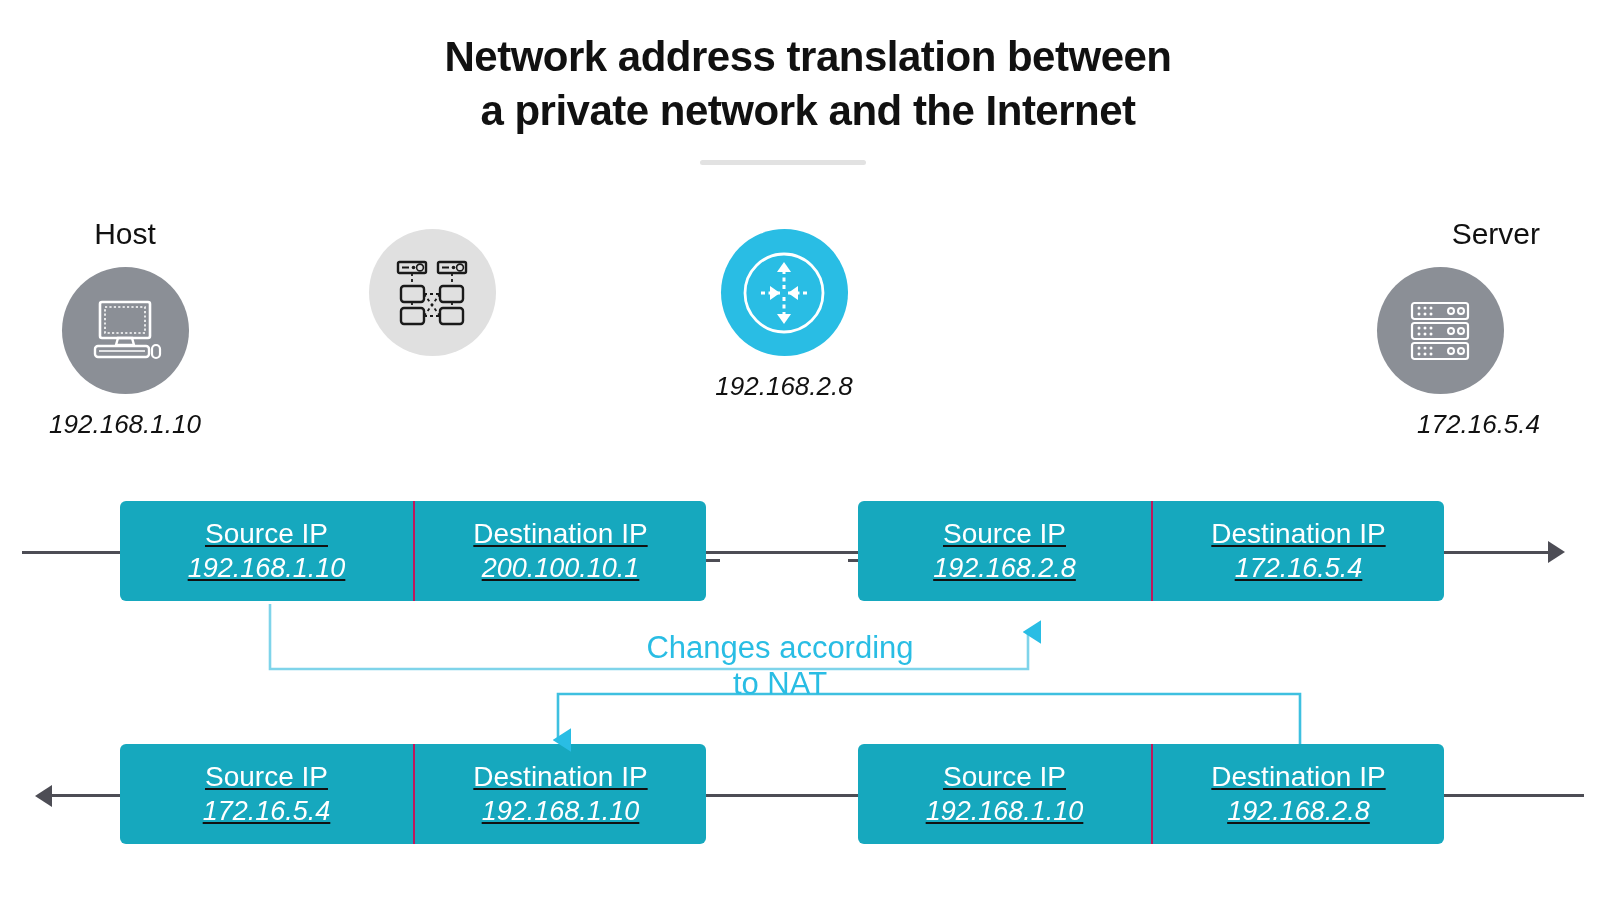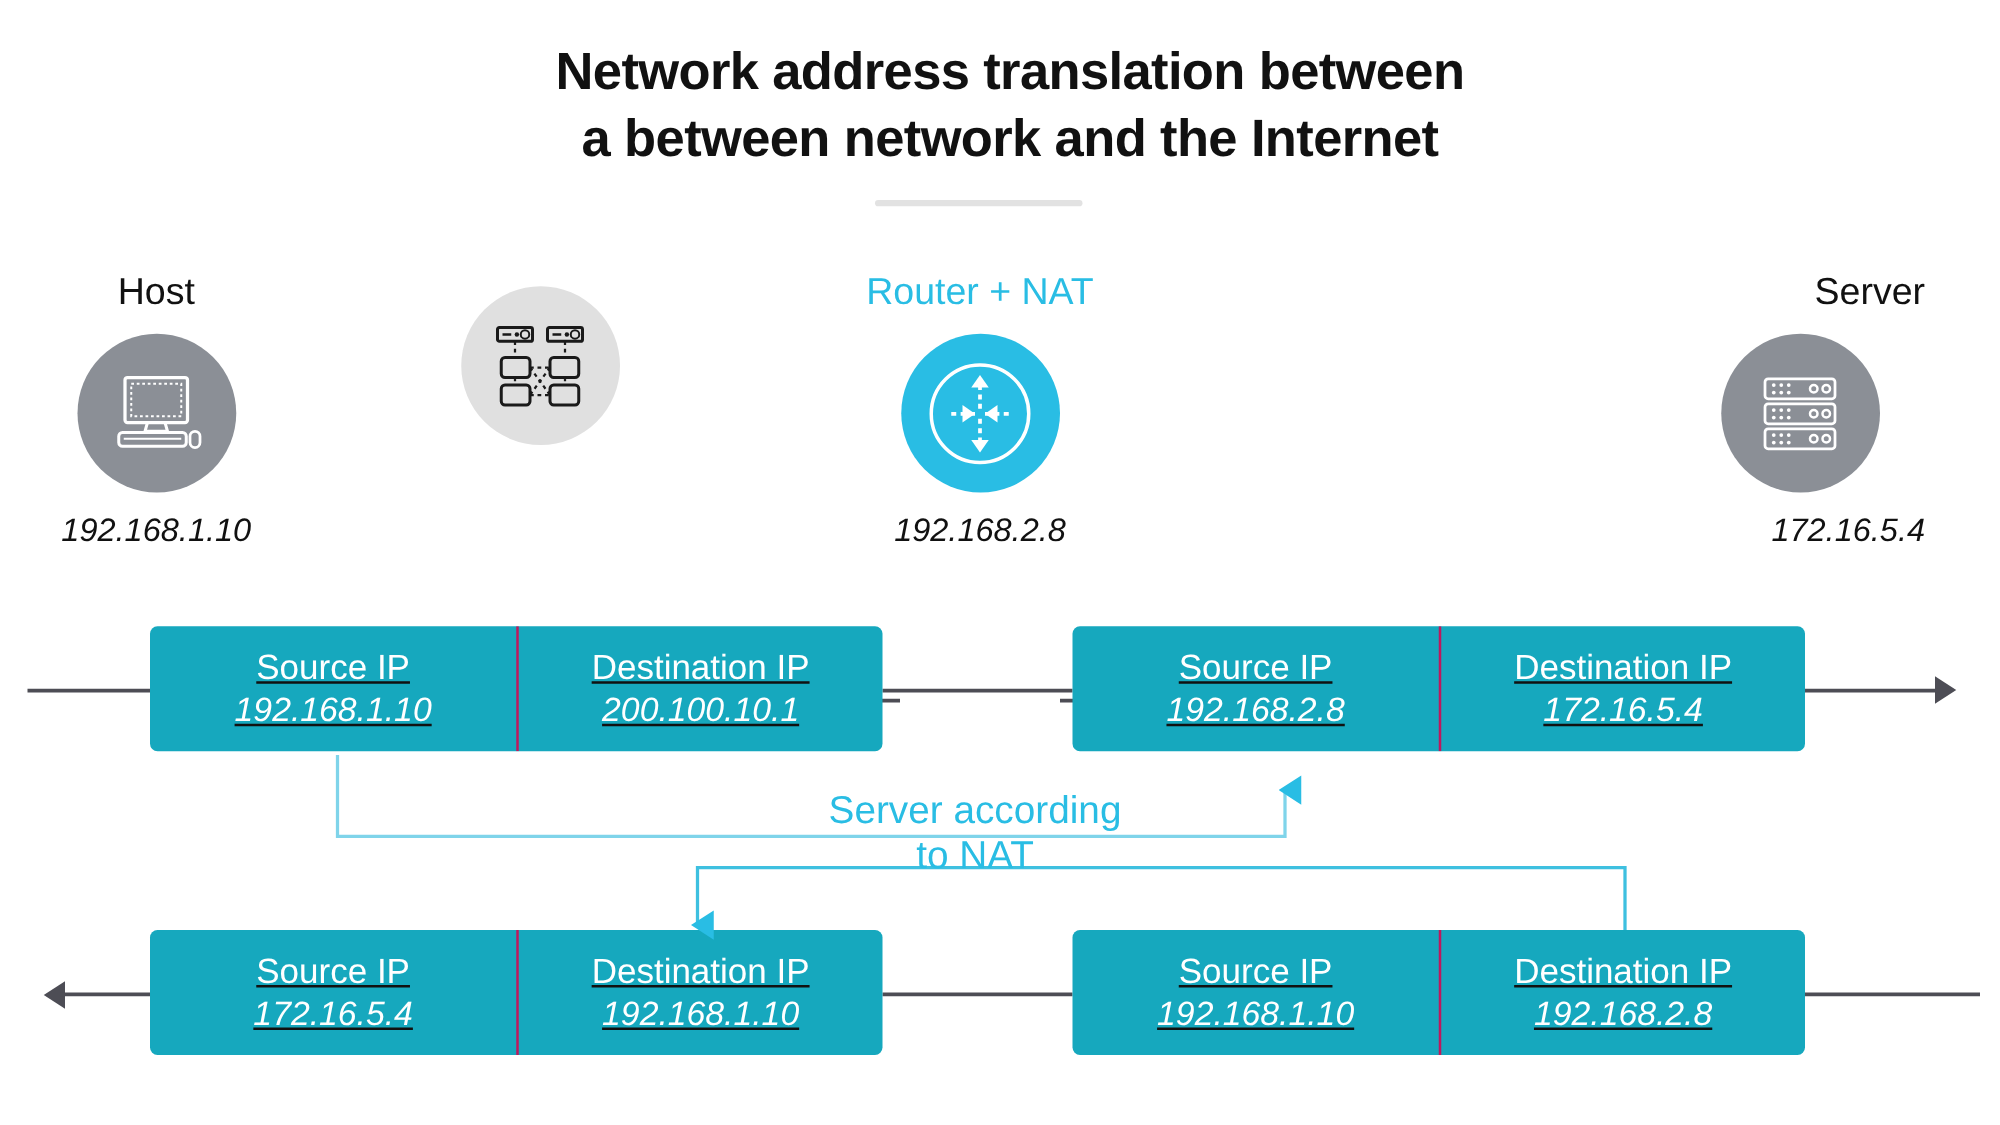--- a/index.html
+++ b/index.html
@@ -163,21 +163,21 @@
     color: #29bde4;
     font-size: 31px;
     line-height: 36px;
   }
 </style>
 </head>
 <body>
 
 <div id="title-block">
   <div class="title-line">Network address translation between</div>
-  <div class="title-line">a between network and the Internet</div>
+  <div class="title-line">a private network and the Internet</div>
 </div>
 <div id="title-divider"></div>
 
 <div id="topology">
 
   <div class="topo-line" style="left:192px; width:175px;"></div>
   <div class="topo-line" style="left:498px; width:222px;"></div>
   <div class="topo-line" style="left:848px; width:224px;"></div>
   <div class="topo-line" style="left:1202px; width:172px;"></div>
 
@@ -218,21 +218,20 @@
         <line x1="28" y1="34" x2="44" y2="34" stroke="#1a1a1a" stroke-width="1.8" stroke-dasharray="3 3"></line>
         <line x1="28" y1="56" x2="44" y2="56" stroke="#1a1a1a" stroke-width="1.8" stroke-dasharray="3 3"></line>
         <line x1="28" y1="34" x2="44" y2="56" stroke="#1a1a1a" stroke-width="1.8" stroke-dasharray="3 3"></line>
         <line x1="44" y1="34" x2="28" y2="56" stroke="#1a1a1a" stroke-width="1.8" stroke-dasharray="3 3"></line>
       </svg>
     </div>
     <div class="node-ip empty"></div>
   </div>
 
   <div class="node" style="left:684px; top:0;">
-    <div class="node-label accent">Router + NAT</div>
     <div class="node-circle circle-cyan">
       <svg width="84" height="84" viewBox="0 0 84 84">
         <circle cx="42" cy="42" r="39" fill="none" stroke="#ffffff" stroke-width="2.8"></circle>
         <line x1="42" y1="38" x2="42" y2="16" stroke="#ffffff" stroke-width="3" stroke-dasharray="4 3.5"></line>
         <path d="M42 11 L49 21 L35 21 Z" fill="#ffffff"></path>
         <line x1="42" y1="46" x2="42" y2="68" stroke="#ffffff" stroke-width="3" stroke-dasharray="4 3.5"></line>
         <path d="M42 73 L49 63 L35 63 Z" fill="#ffffff"></path>
         <line x1="38" y1="42" x2="16" y2="42" stroke="#ffffff" stroke-width="3" stroke-dasharray="4 3.5"></line>
         <path d="M46 42 L56 35 L56 49 Z" fill="#ffffff"></path>
         <line x1="46" y1="42" x2="68" y2="42" stroke="#ffffff" stroke-width="3" stroke-dasharray="4 3.5"></line>
@@ -349,15 +348,15 @@
       <path d="M5 10 L0.5 3 L9.5 3 Z" fill="#29bde4"></path>
     </marker>
   </defs>
 
   <path d="M270 604 L270 669 L1028 669 L1028 632" fill="none" stroke="#7fd4ea" stroke-width="2.6" marker-end="url(#arrow-up)"></path>
 
   <path d="M1300 744 L1300 694 L558 694 L558 740" fill="none" stroke="#3ec0e0" stroke-width="2.6" marker-end="url(#arrow-down)"></path>
 </svg>
 
 <div id="nat-caption">
-  <div>Server according</div>
+  <div>Changes according</div>
   <div>to NAT</div>
 </div>
 
 </body></html>

